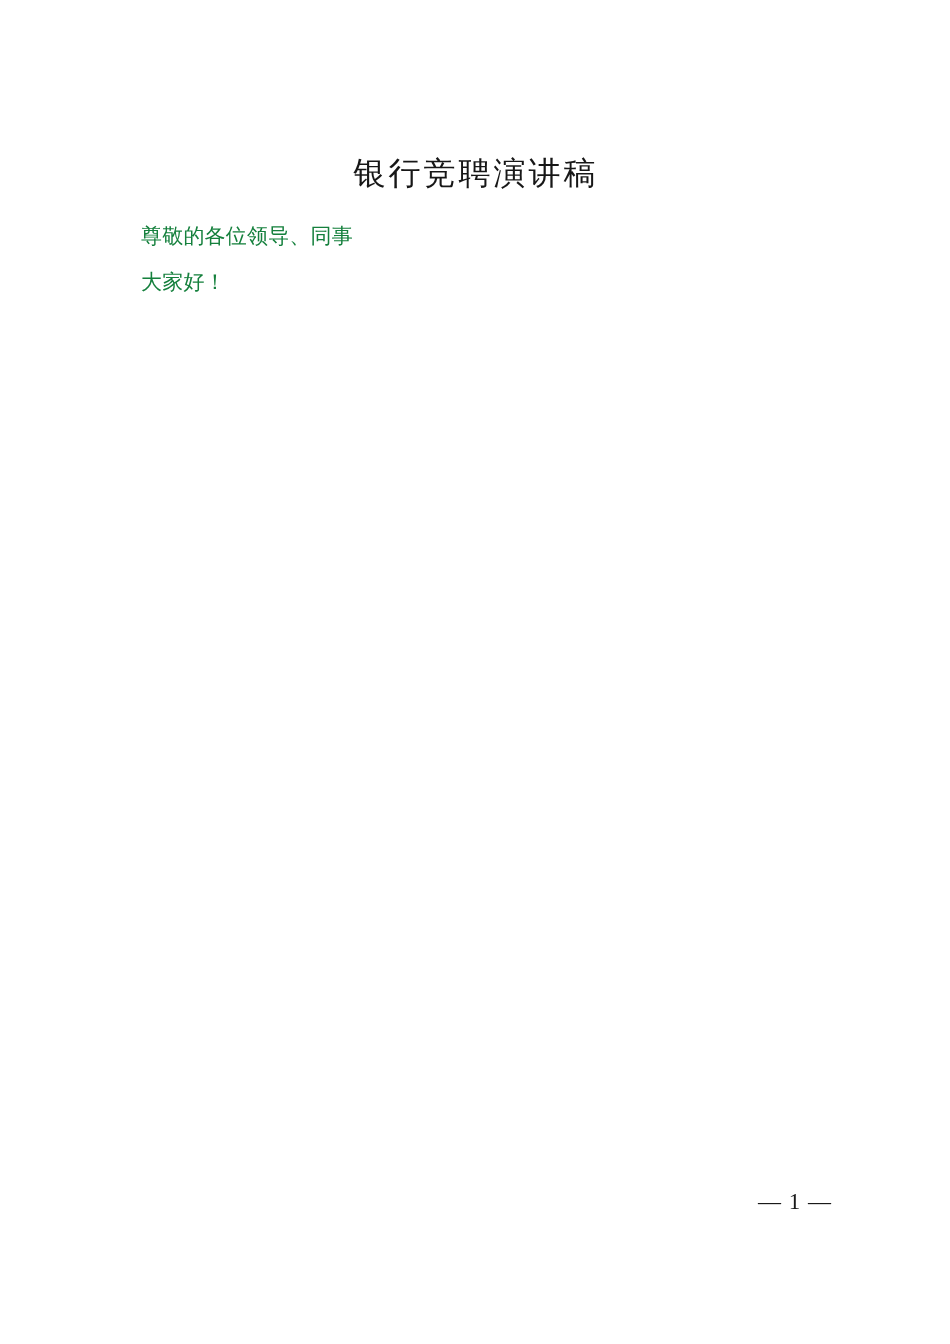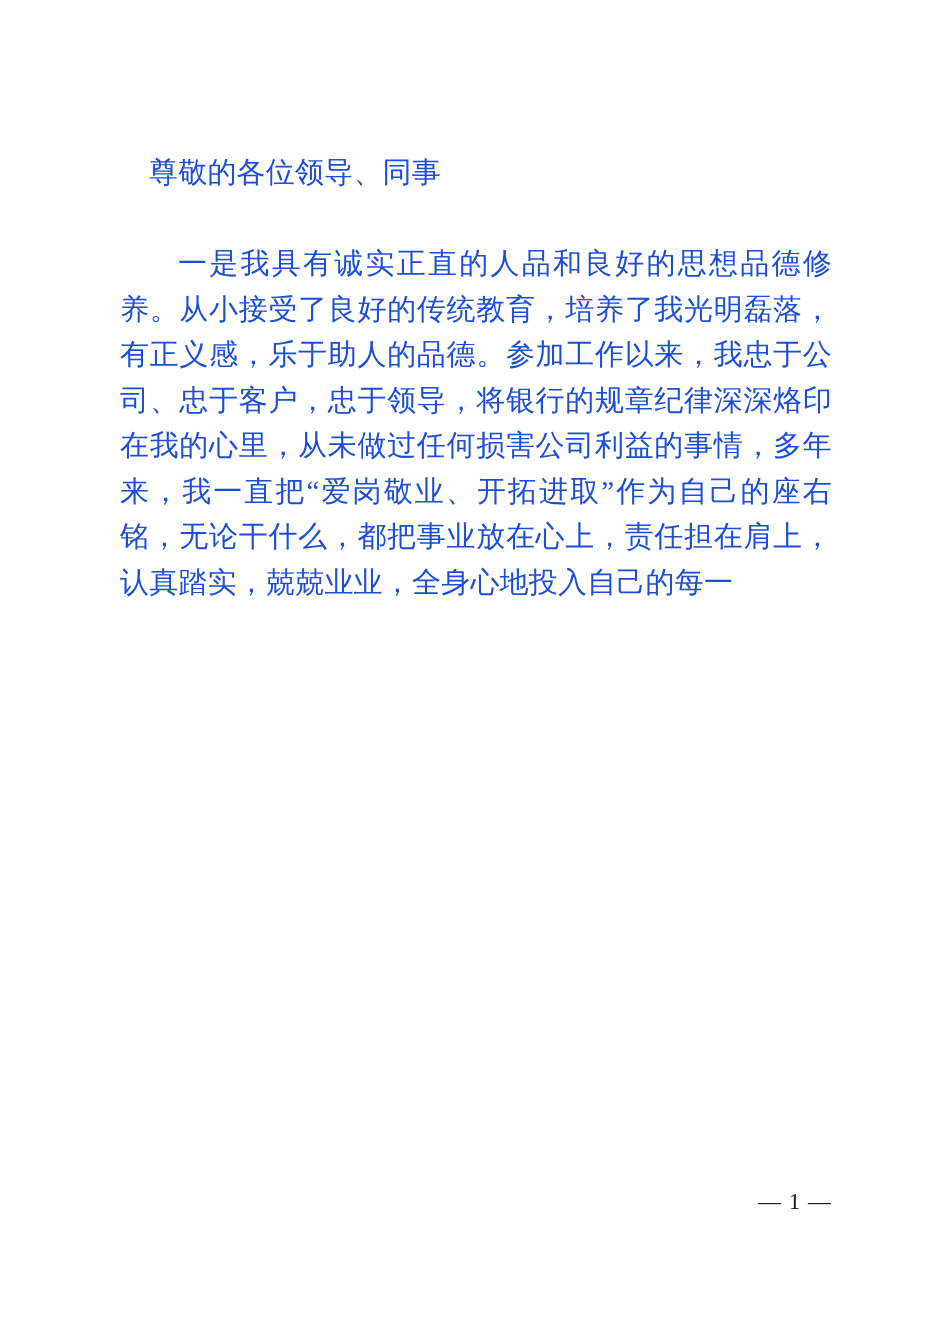--- a/index.html
+++ b/index.html
@@ -40,26 +40,26 @@
     line-height: 46px;
     text-align: center;
     letter-spacing: 3px;
     font-weight: normal;
     margin: 0 0 18px 0;
     color: #171717;
     font-family: "Liberation Serif", "DejaVu Serif", serif;
   }
 
   .para {
-    font-size: 29px;
+    font-size: 21px;
     line-height: 45.5px;
     text-align: justify;
     text-justify: inter-ideograph;
     margin: 0;
-    color: #1d4ed8;
+    color: #15803d;
     letter-spacing: 0.2px;
     word-break: break-all;
   }
 
   .para.indent {
     text-indent: 2em;
   }
 
   .para.indent-one {
     text-indent: 1em;
@@ -85,28 +85,29 @@
     letter-spacing: 1px;
   }
 </style>
 </head>
 <body>
 
 <div class="page">
 
   <div class="content">
 
+    <h1 class="doc-title">银行竞聘演讲稿</h1>
 
     <div class="greeting-block">
       <p class="para indent-one">尊敬的各位领导、同事</p>
+      <p class="para indent-one">大家好！</p>
     </div>
 
 
     <div class="spacer-line"></div>
 
 
-    <p class="para indent">一是我具有诚实正直的人品和良好的思想品德修养。从小接受了良好的传统教育，培养了我光明磊落，有正义感，乐于助人的品德。参加工作以来，我忠于公司、忠于客户，忠于领导，将银行的规章纪律深深烙印在我的心里，从未做过任何损害公司利益的事情，多年来，我一直把“爱岗敬业、开拓进取”作为自己的座右铭，无论干什么，都把事业放在心上，责任担在肩上，认真踏实，兢兢业业，全身心地投入自己的每一</p>
 
   </div>
 
   <div class="footer">— 1 —</div>
 
 </div>
 
 </body></html>

